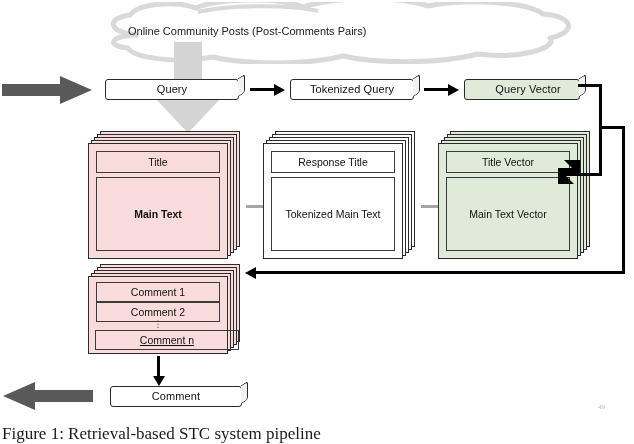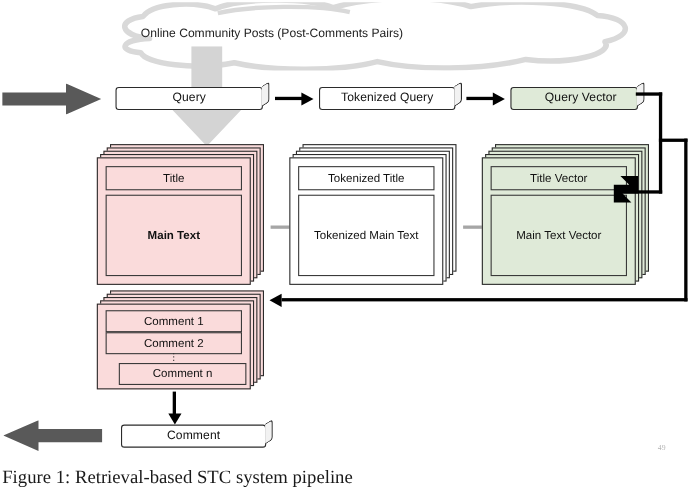--- a/index.html
+++ b/index.html
@@ -118,21 +118,21 @@
   <div class="gline" style="left:246px;top:205px;width:26px;"></div>
   <div class="ghead-r" style="left:270px;top:201.5px;"></div>
 
   <div class="stack white" style="left:263px;top:131px;width:155px;height:130px;">
     <div class="sheet" style="left:12px;top:0px;width:140px;height:116px;"></div>
     <div class="sheet" style="left:9px;top:3px;width:140px;height:116px;"></div>
     <div class="sheet" style="left:6px;top:6px;width:140px;height:116px;"></div>
     <div class="sheet" style="left:3px;top:9px;width:140px;height:116px;"></div>
     <div class="front" style="left:0px;top:12px;width:140px;height:116px;"></div>
     <div class="inner" style="left:8px;top:20px;width:124px;height:22px;">
-      <span>Tokenized Title</span>
+      <span>Response Title</span>
     </div>
     <div class="inner" style="left:8px;top:46px;width:124px;height:74px;">
       <span>Tokenized Main Text</span>
     </div>
   </div>
 
   <div class="gline" style="left:421px;top:205px;width:26px;"></div>
   <div class="ghead-r" style="left:445px;top:201.5px;"></div>
 
   <div class="stack green" style="left:438px;top:131px;width:155px;height:130px;padding-left:33px;">
@@ -169,21 +169,21 @@
     <div class="front" style="left:0px;top:12px;width:140px;height:78px;"></div>
 
     <div class="inner" style="left:8px;top:18px;width:124px;height:20px;">
       <span>Comment 1</span>
     </div>
     <div class="inner" style="left:8px;top:38px;width:124px;height:20px;">
       <span>Comment 2</span>
     </div>
     <div style="position:absolute;left:8px;top:56px;width:124px;height:10px;
                 text-align:center;font-size:9px;line-height:9px;color:#333;">⋮</div>
-    <div class="inner" style="left:20px;top:66px;width:116px;height:20px;">
+    <div class="inner" style="left:7px;top:66px;width:144px;height:20px;text-decoration:underline;">
       <span>Comment n</span>
     </div>
   </div>
 
   <div class="vline" style="left:157px;top:356px;height:22px;"></div>
   <div class="ahead-d" style="left:152.5px;top:376px;"></div>
 
   <div class="card" style="left:110px;top:386px;width:132px;height:21px;">
     <div class="face"></div>
     <span>Comment</span>

